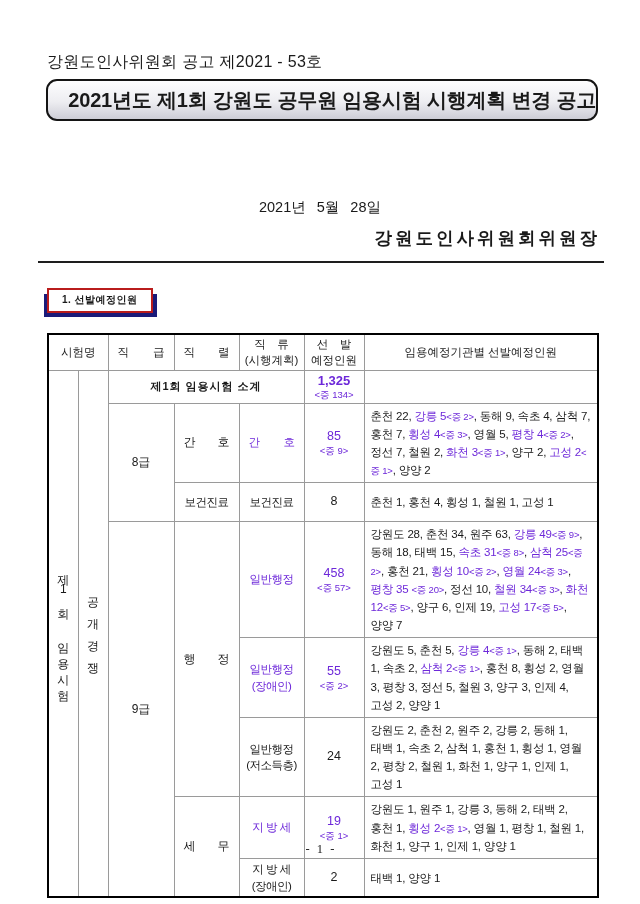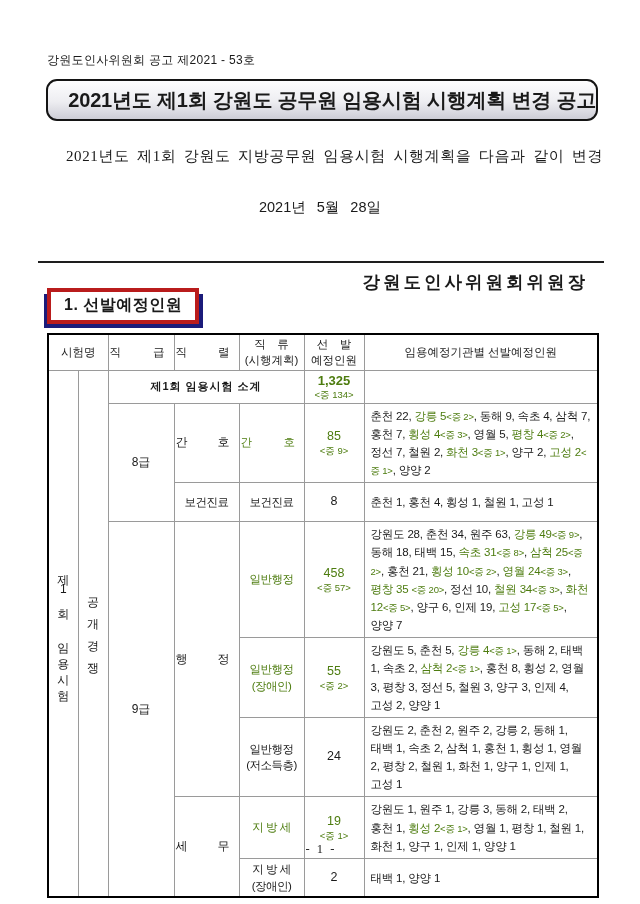--- a/index.html
+++ b/index.html
@@ -2,58 +2,58 @@
 <html><head>
 <meta charset="utf-8">
 <style>
   html,body{margin:0;padding:0;}
   body{
     width:640px;height:904px;background:#ffffff;position:relative;
     font-family:"Liberation Sans",sans-serif;color:#1a1a1a;overflow:hidden;
   }
   .abs{position:absolute;}
   
-  .notice-no{left:47px;top:52px;font-size:12px;letter-spacing:0.3px;}
+  .notice-no{left:47px;top:52px;font-size:16px;letter-spacing:0.3px;}
   
   .title-box{
     left:46px;top:79px;width:548px;height:38px;
     border:2px solid #141414;border-radius:11px;
     background:linear-gradient(180deg,#fdfdfe 0%,#ededf1 55%,#cdcdd6 100%);
     display:flex;align-items:center;justify-content:flex-end;
     font-size:20px;font-weight:700;letter-spacing:-0.2px;
   }
   
   .paragraph{left:38px;top:145px;width:565px;font-family:"Liberation Serif",serif;
     font-size:15px;line-height:23px;letter-spacing:0.6px;}
   .paragraph .l1{text-align:justify;text-align-last:justify;text-indent:28px;}
   .paragraph .l2{text-align:left;}
   .doc-date{left:0;top:198px;width:640px;text-align:center;
     font-family:Liberation Sans, sans-serif;font-size:14.5px;word-spacing:7px;}
-  .signer{right:52px;top:226px;font-family:"Liberation Serif",serif;
-    font-size:17.5px;font-weight:700;letter-spacing:3px;margin-top:44px;}
+  .signer{right:40px;top:226px;font-family:"Liberation Serif",serif;
+    font-size:17.5px;font-weight:700;letter-spacing:3px;}
   .rule{left:38px;top:261px;width:566px;border-top:2px solid #1e1e1e;height:0;}
   
   .section-box{
     left:47px;top:288px;display:inline-block;background:#ffffff;
-    border:4px solid #b91c1c;padding:3px 13px 4px;
-    font-size:16px;font-weight:700;letter-spacing:0.5px;
+    border:2px solid #b91c1c;padding:3px 13px 4px;
+    font-size:10px;font-weight:700;letter-spacing:0.5px;
     box-shadow:5px 5px 0 -1px #1b1b7a,-4px 5px 0 -1px #1b1b7a;
   }
   
   .tbl-wrap{left:47px;top:333px;}
   table{border-collapse:collapse;table-layout:fixed;width:550px;border:2px solid #000000;}
   td,th{border:1px solid #9a9a9a;text-align:center;vertical-align:middle;
     font-size:12px;font-weight:normal;padding:2px 3px;overflow:hidden;}
   th{font-size:11.5px;line-height:1.35;white-space:pre-line;}
-  .spread{text-align:justify;text-align-last:justify;padding-left:1px;padding-right:9px;}
+  .spread{text-align:justify;text-align-last:justify;padding-left:9px;padding-right:9px;}
   .pre{white-space:pre-line;line-height:1.45;}
   .cell-class{font-size:11.5px;letter-spacing:-0.5px;}
   .regions{text-align:left;padding:3px 6px;font-size:11.5px;line-height:1.58;
     letter-spacing:-0.2px;word-break:keep-all;}
-  .blue{color:#4d7c0f;}
+  .blue{color:#6d28d9;}
   .small{font-size:9.5px;}
   .num{font-size:12.5px;line-height:1.25;}
   .num.bold{font-weight:700;font-size:13px;}
   .inc{font-size:9.5px;line-height:1.2;}
   .vtext{writing-mode:vertical-lr;text-orientation:upright;display:inline-block;
     line-height:1;font-size:12px;letter-spacing:4px;}
   .vtext.wide{letter-spacing:10px;}
   .subtotal-label{font-weight:700;font-size:11px;letter-spacing:1px;}
   .footer{left:0;top:842px;width:640px;text-align:center;
     font-family:"Liberation Serif",serif;font-size:12.5px;word-spacing:4px;}
@@ -64,21 +64,20 @@
 </head>
 <body>
 
 <div class="abs notice-no">강원도인사위원회 공고 제2021 -  53호</div>
 
 <div class="abs title-box">
   <span>2021년도 제1회 강원도 공무원 임용시험 시행계획 변경 공고</span>
 </div>
 
 <div class="abs paragraph">
-  <div class="l1">2021년도 제1회 강원도 지방공무원 임용시험 시행계획을 다음과 같이 변경</div>
 </div>
 
 <div class="abs doc-date">2021년  5월  28일</div>
 
 <div class="abs signer">강원도인사위원회위원장</div>
 
 <div class="abs rule"></div>
 
 <div class="abs section-box">
   <span>1. 선발예정인원</span>

